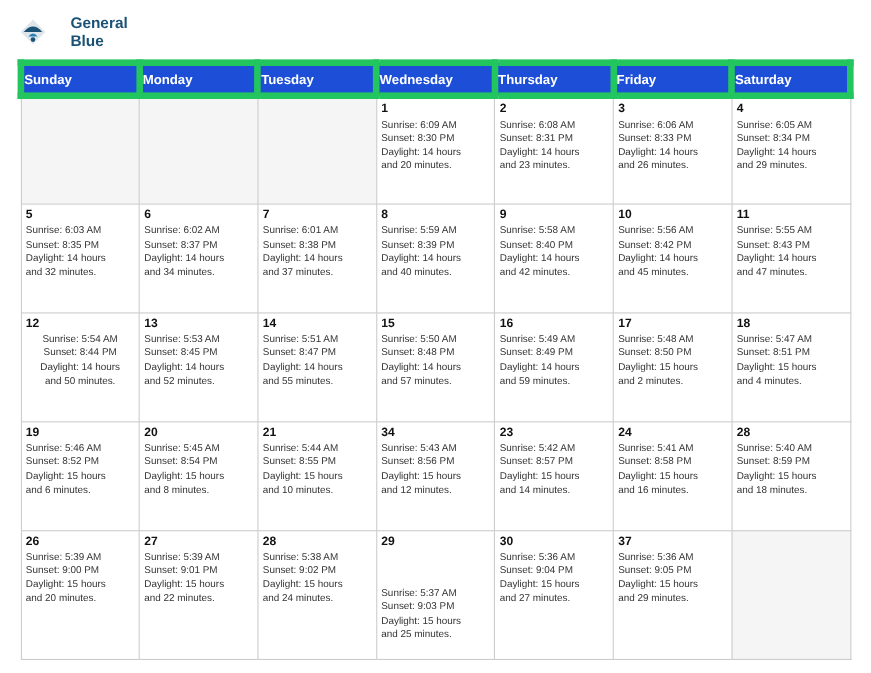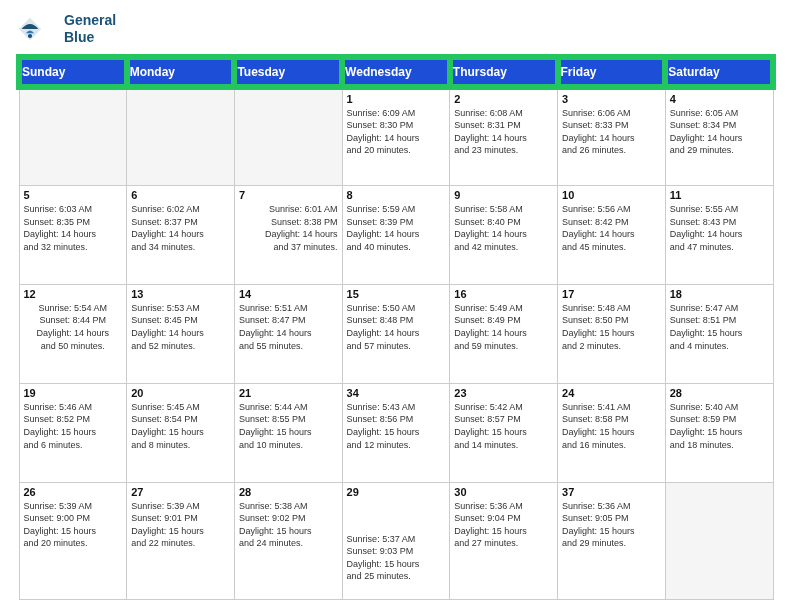--- a/index.html
+++ b/index.html
@@ -178,21 +178,21 @@
           </td>
           <td>
             <span class="day-num">6</span>
             <div class="day-info" style="white-space: pre-line;">Sunrise: 6:02 AM
 Sunset: 8:37 PM
 Daylight: 14 hours
 and 34 minutes.</div>
           </td>
           <td>
             <span class="day-num">7</span>
-            <div class="day-info" style="white-space: pre-line; text-align: right;">Sunrise: 6:01 AM
+            <div class="day-info" style="white-space: pre-line;">Sunrise: 6:01 AM
 Sunset: 8:38 PM
 Daylight: 14 hours
 and 37 minutes.</div>
           </td>
           <td>
             <span class="day-num">8</span>
             <div class="day-info" style="white-space: pre-line;">Sunrise: 5:59 AM
 Sunset: 8:39 PM
 Daylight: 14 hours
 and 40 minutes.</div>

